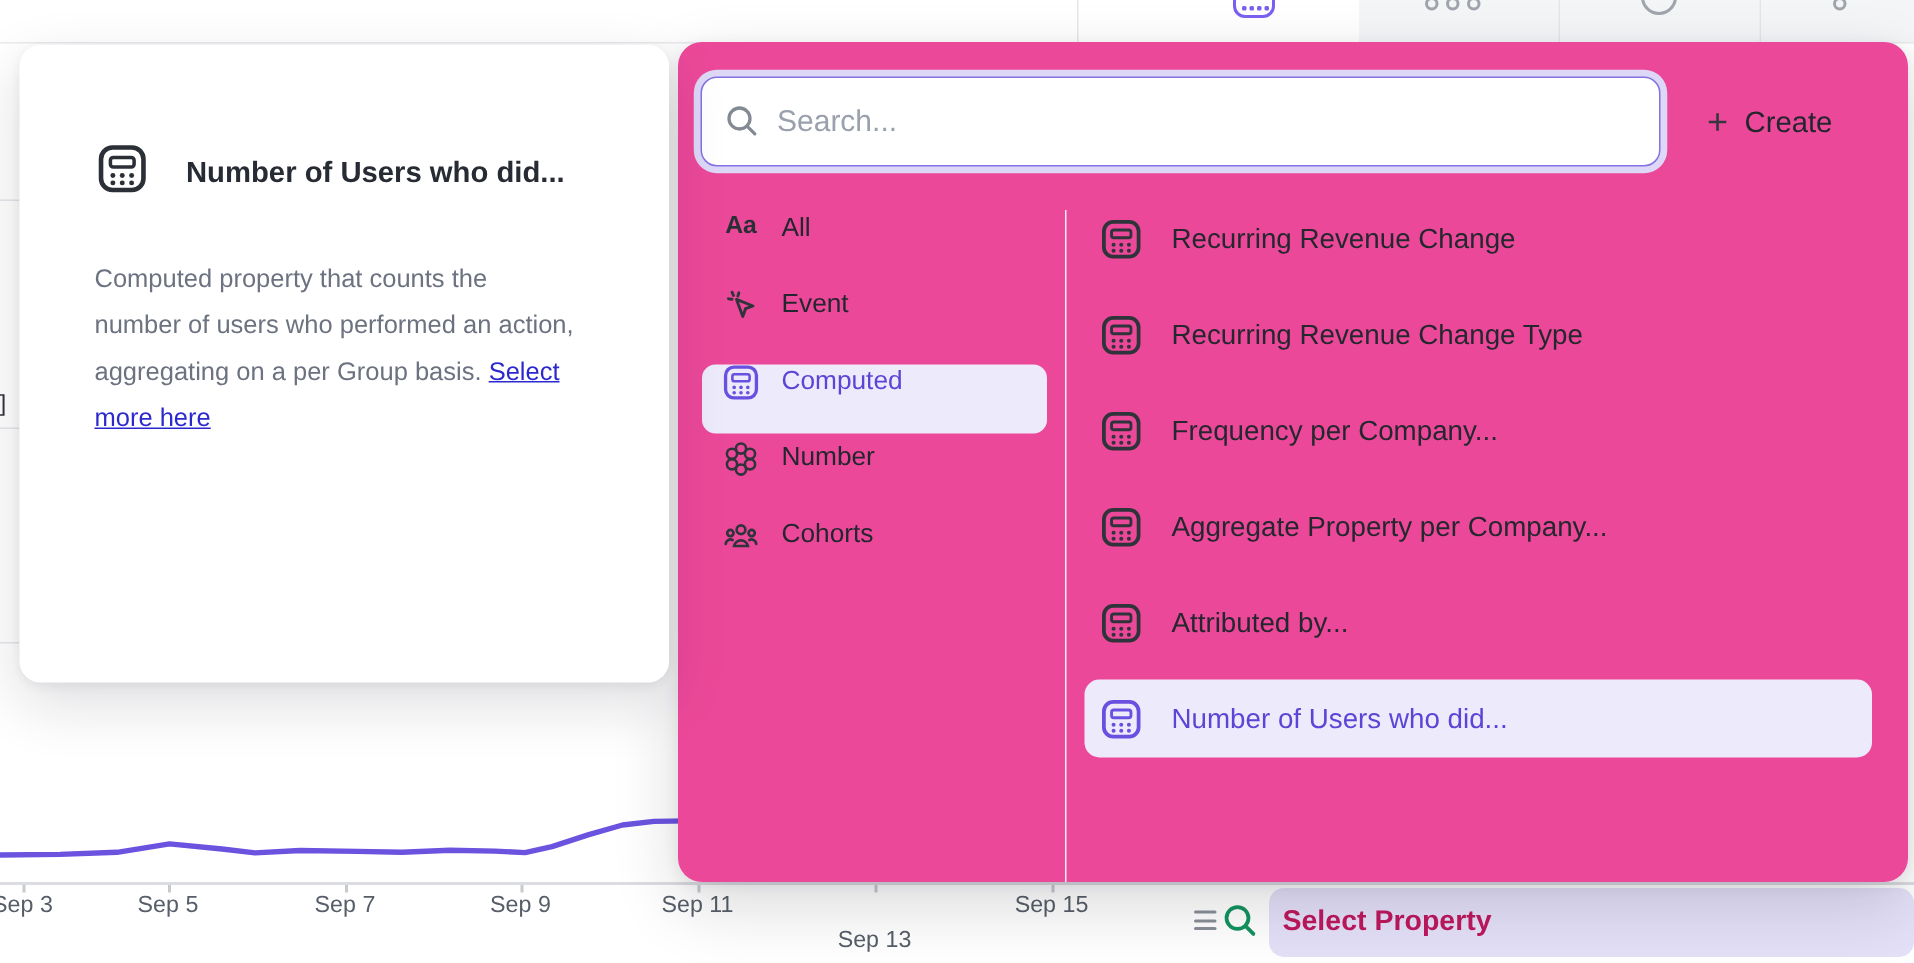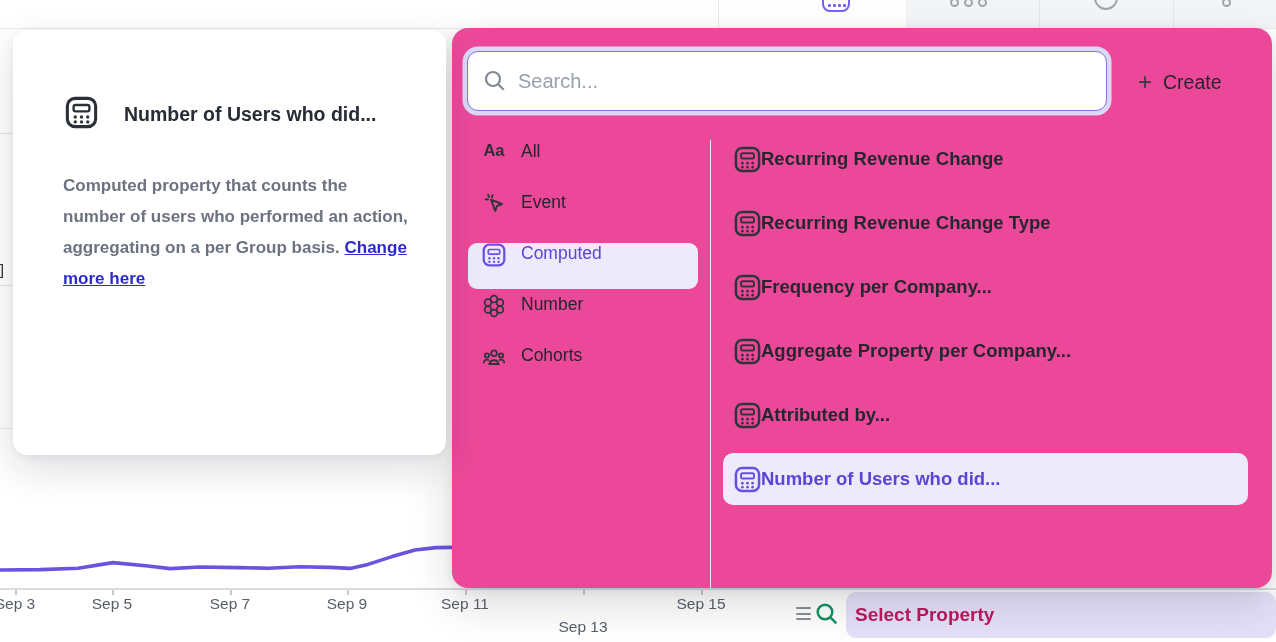--- a/index.html
+++ b/index.html
@@ -35,21 +35,21 @@
   .select-pill { position:absolute; left:846px; top:592px; width:430px; height:46px; background:#e4e0f8;
      border-radius:10px; z-index:1; display:flex; align-items:center; padding-left:9px; }
   .select-pill span { font-size:19px; font-weight:bold; color:#be185d; }
 
   
   .card { position:absolute; left:13px; top:30px; width:433px; height:425px; background:#fff; border-radius:14px;
      box-shadow:0 14px 40px rgba(23,23,40,.14), 0 2px 8px rgba(23,23,40,.06); z-index:5; }
   .card-head { position:absolute; left:52px; top:66px; display:flex; align-items:center; gap:26px; }
   .card-title { font-size:19.5px; font-weight:bold; color:#272b33; }
   .card-desc { position:absolute; left:50px; top:140px; font-size:17px; color:#6c7280; }
-  .card-desc .dline { line-height:31px; white-space:nowrap;font-weight:bold; }
+  .card-desc .dline { line-height:31px; white-space:nowrap; }
   .card-desc a { color:#2c29cf; text-decoration:underline; }
 
   
   .panel { position:absolute; left:452px; top:28px; width:820px; height:560px; background:#ec4899; border-radius:16px;
      box-shadow:0 16px 44px rgba(23,23,40,.16), 0 2px 10px rgba(23,23,40,.07); z-index:4; }
   .search-box { position:absolute; left:15px; top:23px; width:640px; height:60px; background:#fff;
      border:1.7px solid #8272e4; border-radius:11px; box-shadow:0 0 0 4.5px #ddd8f7; }
   .search-box svg { position:absolute; left:15px; top:17px; }
   .search-box input { position:absolute; left:0; top:0; width:100%; height:100%; border:none; outline:none;
      background:transparent; font-family:"Liberation Sans", sans-serif; font-size:20px; color:#2a2e35; padding-left:50px; border-radius:11px; }
@@ -63,22 +63,22 @@
   .cat-item { display:flex; align-items:flex-start; gap:15px; height:46px; margin-bottom:5px; padding-left:14px;
      border-radius:9px; font-size:17.5px; color:#23262e; cursor:pointer; }
   .cat-item.sel { background:#edeafb; color:#5b45d6; }
   .cat-item .ic { width:24px; display:flex; justify-content:center; color:#2f333a; flex:none; }
   .cat-item.sel .ic { color:#6a50e0; }
   .cat-item .aa { font-size:16.5px; font-weight:bold; color:#2a2e35; }
 
   .v-divider { position:absolute; left:258px; top:112px; width:1px; height:448px; background:#ededf1; }
 
   .prop-col { position:absolute; left:271px; top:105px; width:525px; }
-  .prop-row { display:flex; align-items:center; gap:0; height:52px; margin-bottom:12px; padding-left:11px;
-     border-radius:10px; font-size:18.5px; font-weight:bold; color:#24272e; cursor:pointer; }
+  .prop-row { display:flex; align-items:center; gap:20px; height:52px; margin-bottom:12px; padding-left:11px;
+     border-radius:10px; font-size:18.5px; font-weight:normal; color:#24272e; cursor:pointer; }
   .prop-row .ic { color:#2f333a; flex:none; display:flex; }
   .prop-row.sel { background:#edeafb; color:#5b45d6; }
   .prop-row.sel .ic { color:#6a50e0; }
 </style>
 </head>
 <body>
 
 <div id="screen">
 
   <div class="vline" style="left:718px;"></div>
@@ -154,21 +154,21 @@
           <circle cx="8.7" cy="22" r="1.4" fill="currentColor"></circle>
             <circle cx="14" cy="22" r="1.4" fill="currentColor"></circle>
             <circle cx="19.3" cy="22" r="1.4" fill="currentColor"></circle>
         </svg>
       </span>
       <span class="card-title">Number of Users who did...</span>
     </div>
     <div class="card-desc">
       <div class="dline">Computed property that counts the</div>
       <div class="dline">number of users who performed an action,</div>
-      <div class="dline"><span>aggregating on a per Group basis.</span>&nbsp;<a href="#">Change</a></div>
+      <div class="dline"><span>aggregating on a per Group basis.</span>&nbsp;<a href="#">Select</a></div>
       <div class="dline"><a href="#">more here</a></div>
     </div>
   </div>
 
   <div class="panel">
 
     <div class="search-box">
       <svg width="24" height="24" viewBox="0 0 24 24">
         <circle cx="10" cy="10" r="7" fill="none" stroke="#848a94" stroke-width="2.2"></circle>
         <line x1="15.2" y1="15.2" x2="20.2" y2="20.2" stroke="#848a94" stroke-width="2.2" stroke-linecap="round"></line>

